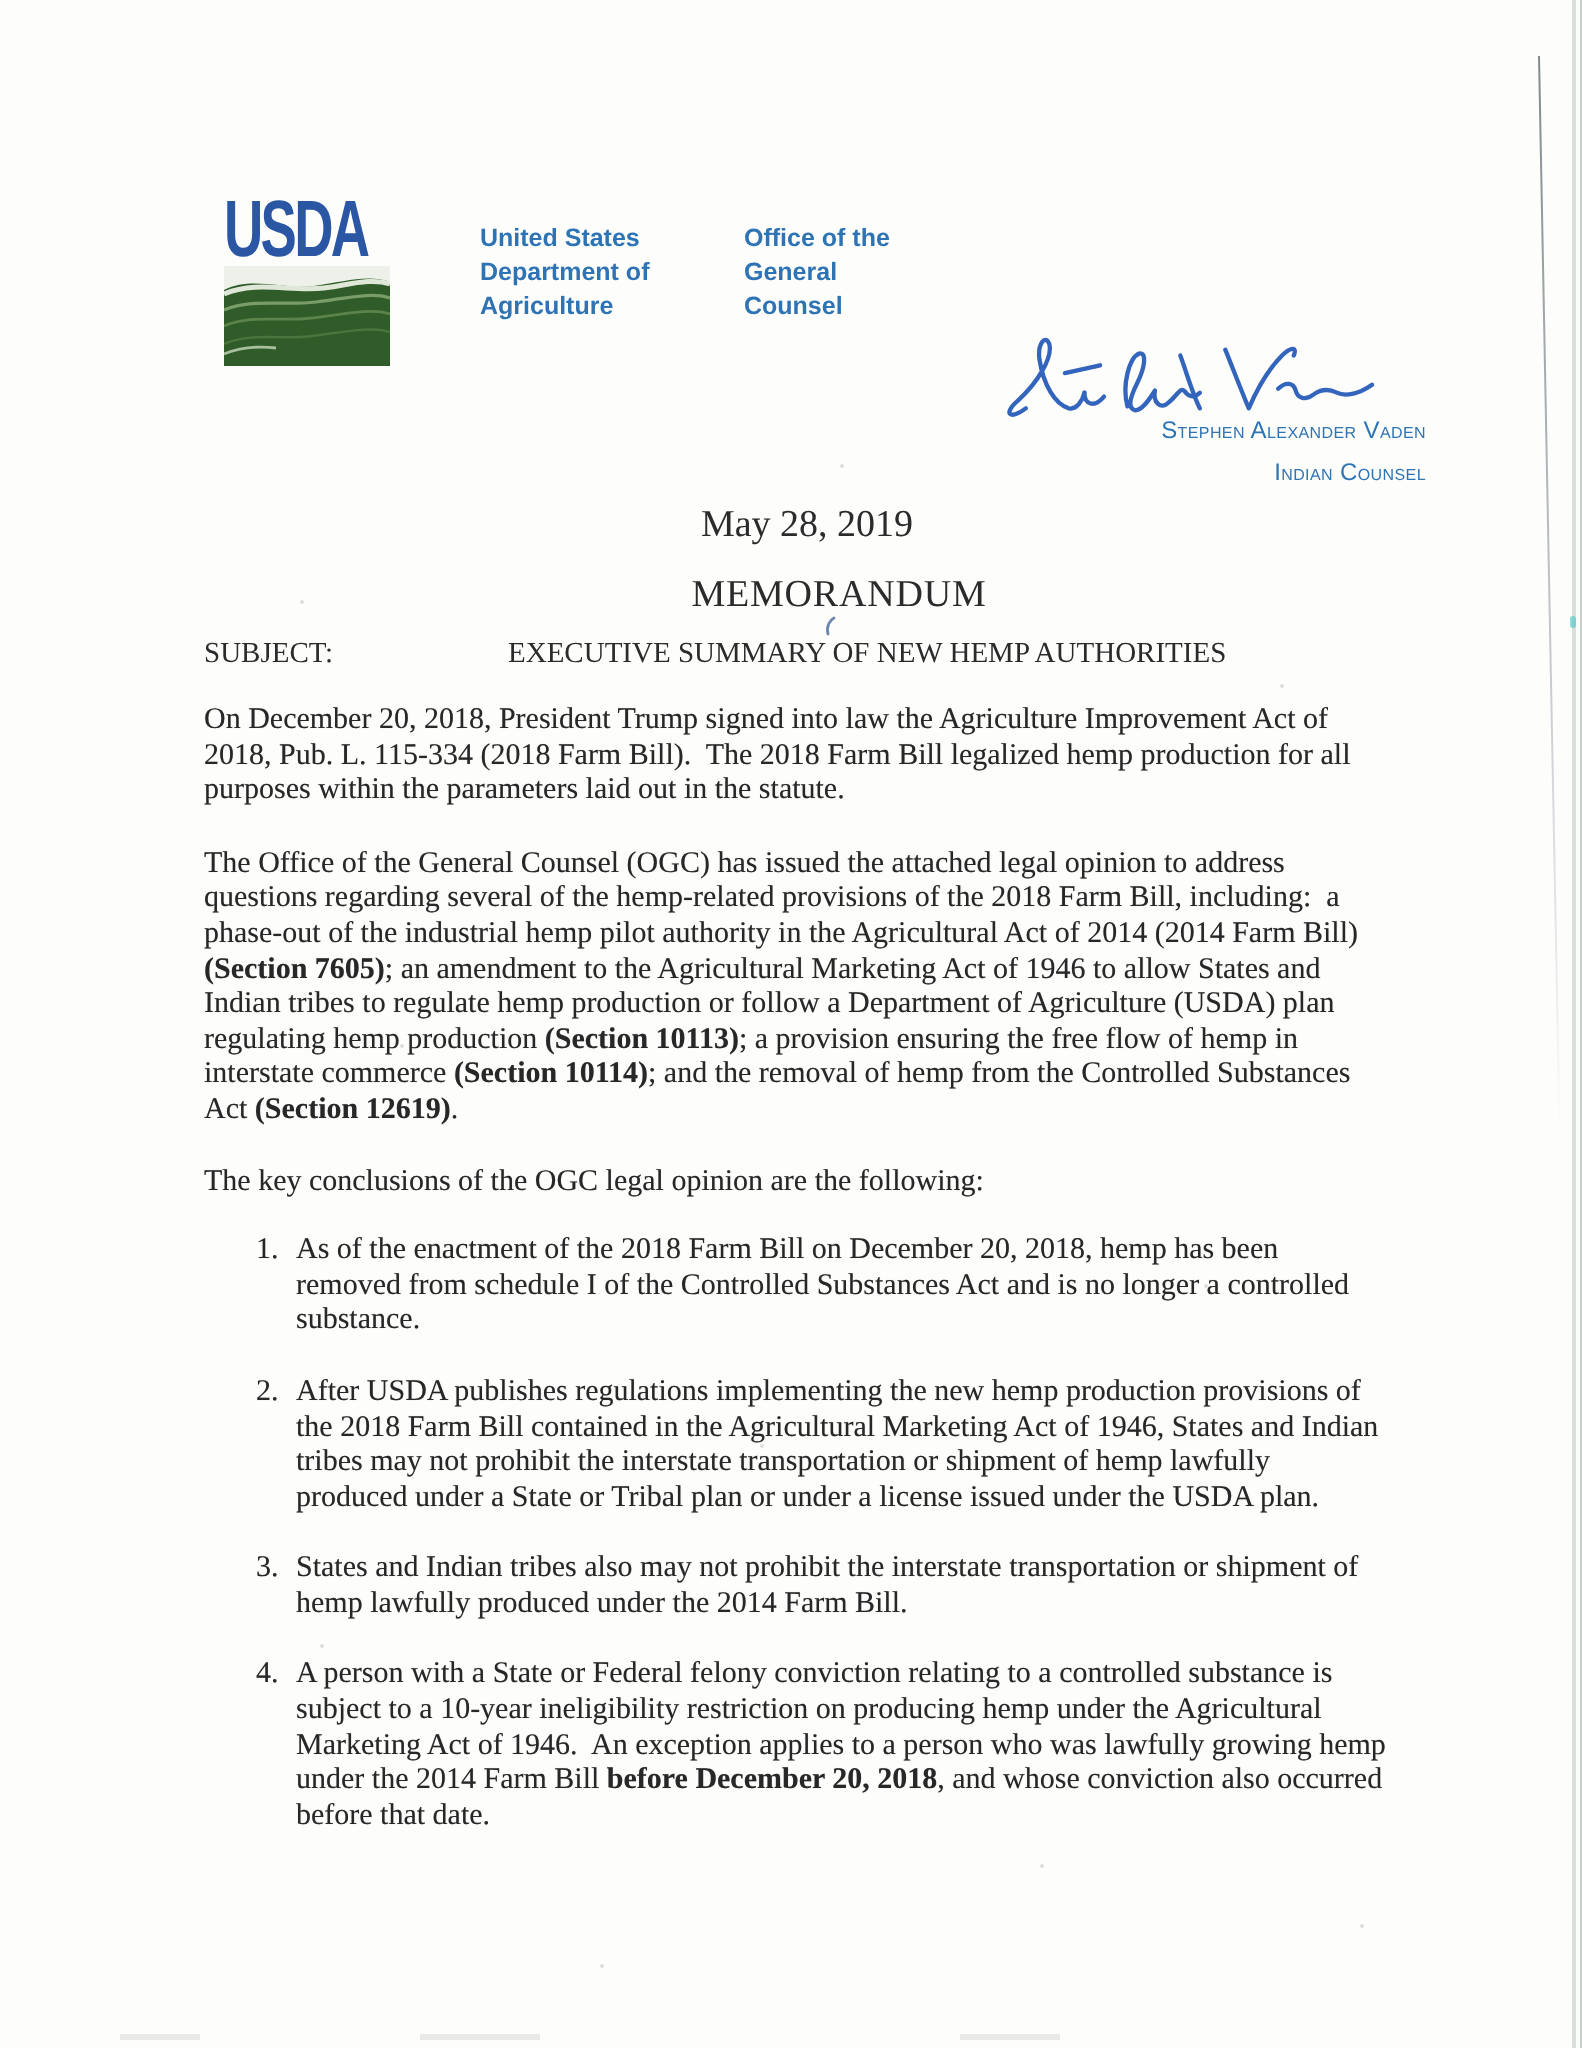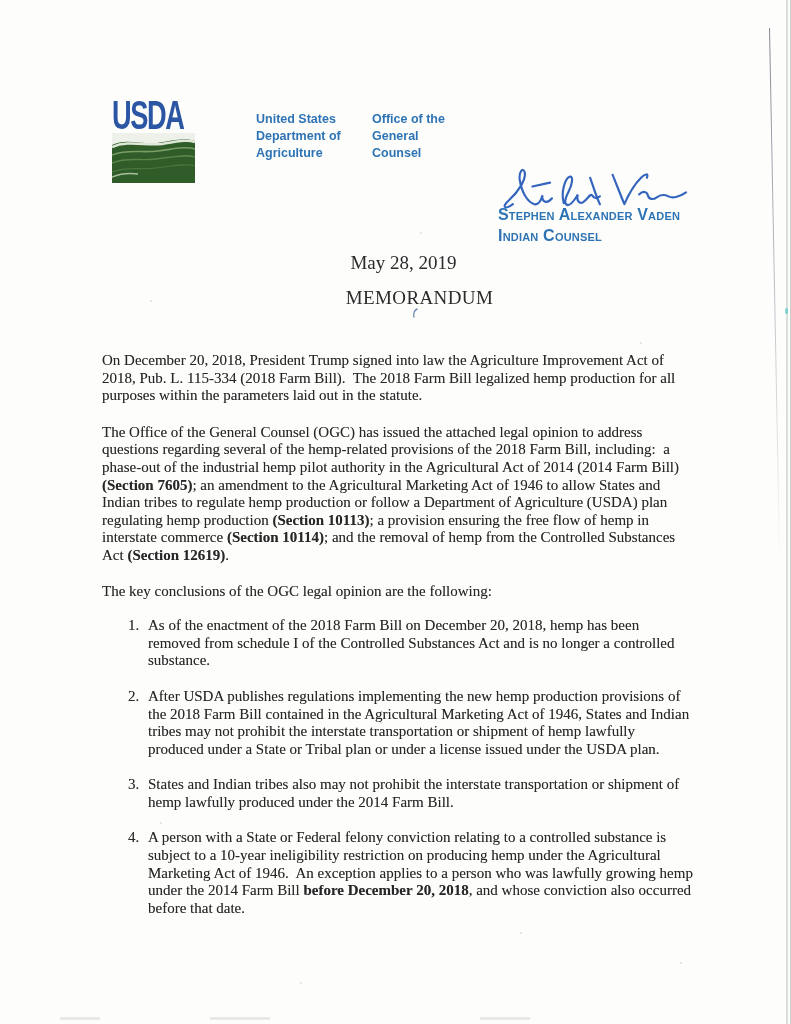--- a/index.html
+++ b/index.html
@@ -17,28 +17,28 @@
     color:var(--logo_blue,#2a56a4);
     transform:scaleX(0.68); transform-origin:left top;
     white-space:nowrap;
   }
   .logo-field { display:block; margin-top:2px; }
   .hdr-col {
     position:absolute; top:111px;
     font-family:"Liberation Sans", sans-serif; font-weight:bold;
     font-size:12.5px; line-height:17px; color:var(--header_blue,#2e74b5);
   }
-  .hdr-col-1 { left:256px; } .hdr-col-2 { left:372px; } .hdr-col-3 { left:546px; }
+  .hdr-col-1 { left:240px; } .hdr-col-2 { left:372px; } .hdr-col-3 { left:546px; }
 
   .sig { position:absolute; left:498px; top:167px; width:215px; }
   .sig svg { display:block; }
   .sig-name, .sig-title {
-    font-family:"Liberation Sans", sans-serif; font-weight:bold;
-    font-variant:small-caps; font-size:16px; letter-spacing:0.2px;
-    color:var(--header_blue,#2e74b5); line-height:16px;
+    font-family:"Liberation Sans", sans-serif; font-weight:normal;
+    font-variant:small-caps; font-size:12px; letter-spacing:0.2px;
+    color:var(--header_blue,#2e74b5); line-height:16px;text-align:right;
   }
   .sig-name { margin-top:-5px; }
   .sig-title { margin-top:5px; }
 
   
   .date, .memorandum {
     position:absolute; left:0; width:100%; text-align:center;
     font-size:19px; color:#2b2b2b;
   }
   .date { top:252px; }
@@ -119,20 +119,24 @@
         <path d="M116 8 C120 18 125 31 128 38 C131 31 137 19 145 11 C149 7 153 6 151 11"></path>
         <path d="M143 28 C147 24 151 25 152 29 C153 33 157 34 161 31 C165 28 169 28 173 30 C177 32 184 31 191 26"></path>
       </g>
     </svg>
     <div class="sig-name">Stephen Alexander Vaden</div>
     <div class="sig-title">Indian Counsel</div>
   </div>
 
   <div class="date">May 28, 2019</div>
   <div class="memorandum">MEMORANDUM</div>
+  <div class="subject-row">
+    <div class="subject-label">SUBJECT:</div>
+    <div class="subject-text">EXECUTIVE SUMMARY OF NEW HEMP AUTHORITIES</div>
+  </div>
 
   <div class="body-text">
     <p class="p1"><span>On December 20, 2018, President Trump signed into law the Agriculture Improvement Act of 2018, Pub. L. 115-334 (2018 Farm Bill).&nbsp; The 2018 Farm Bill legalized hemp production for all purposes within the parameters laid out in the statute.</span></p>
     <p class="p2"><span>The Office of the General Counsel (OGC) has issued the attached legal opinion to address questions regarding several of the hemp-related provisions of the 2018 Farm Bill, including:&nbsp; a phase-out of the industrial hemp pilot authority in the Agricultural Act of 2014 (2014 Farm Bill) </span><span class="b">(Section 7605)</span><span>; an amendment to the Agricultural Marketing Act of 1946 to allow States and Indian tribes to regulate hemp production or follow a Department of Agriculture (USDA) plan regulating hemp production </span><span class="b">(Section 10113)</span><span>; a provision ensuring the free flow of hemp in interstate commerce </span><span class="b">(Section 10114)</span><span>; and the removal of hemp from the Controlled Substances Act </span><span class="b">(Section 12619)</span><span>.</span></p>
     <p class="p3"><span>The key conclusions of the OGC legal opinion are the following:</span></p>
     <ol class="conclusions">
       <li>
         <span class="num">1.</span>
         <span><span>As of the enactment of the 2018 Farm Bill on December 20, 2018, hemp has been removed from schedule I of the Controlled Substances Act and is no longer a controlled substance.</span></span>
       </li>

